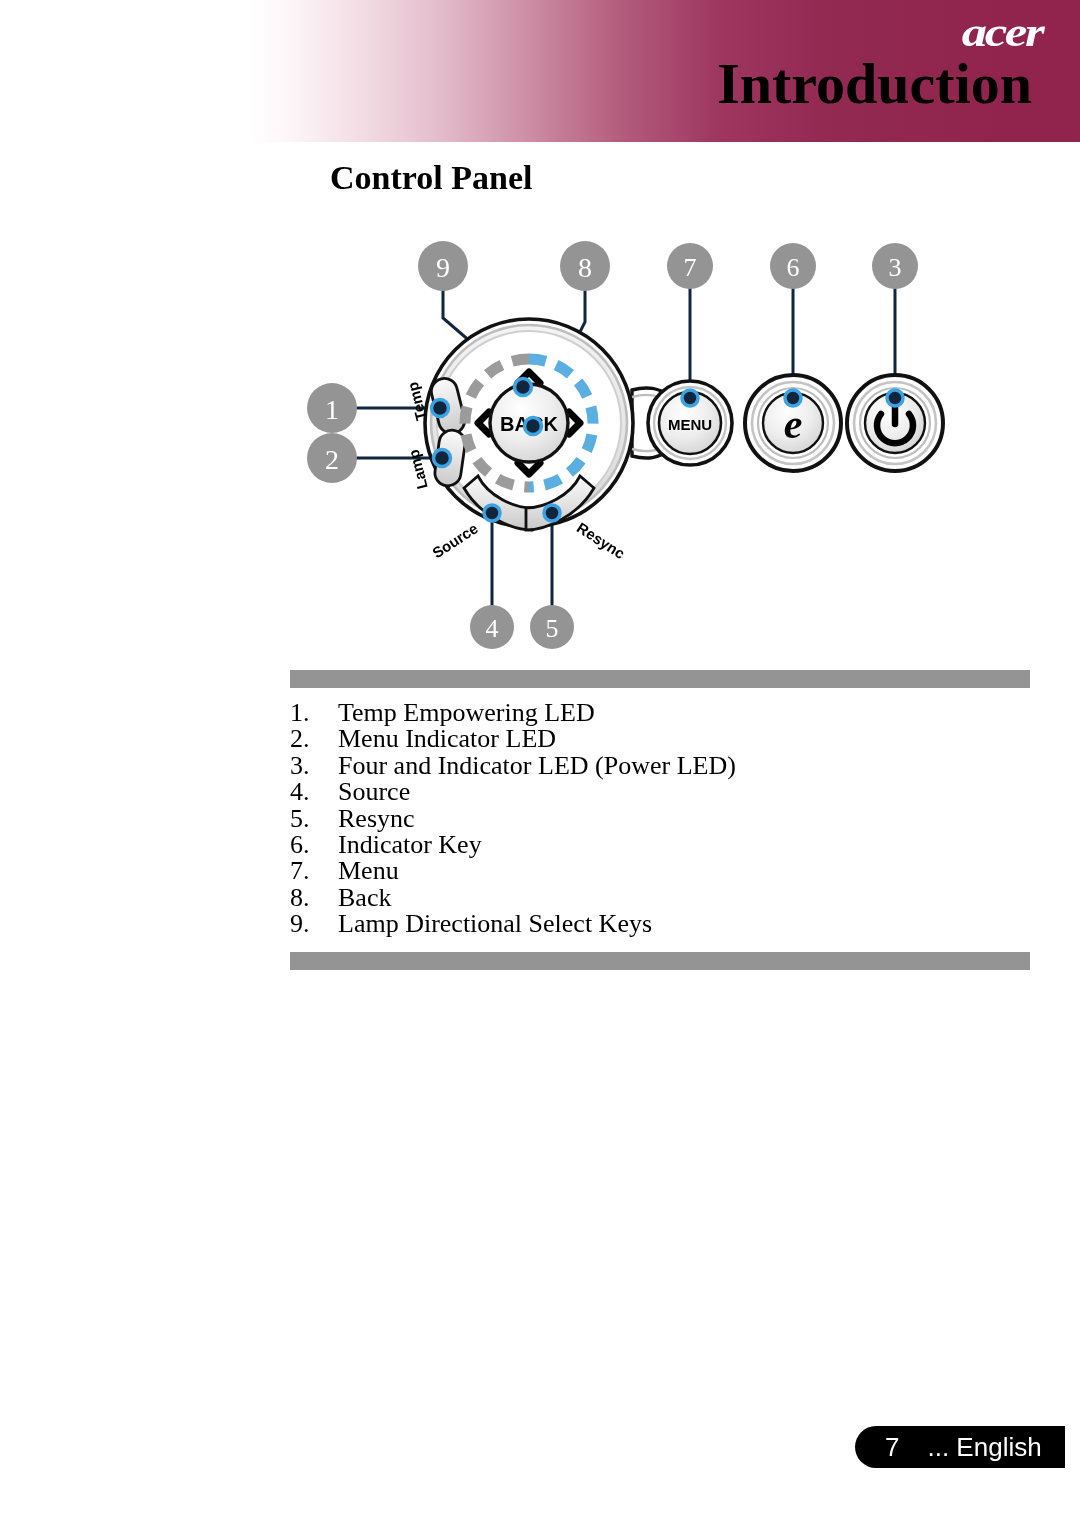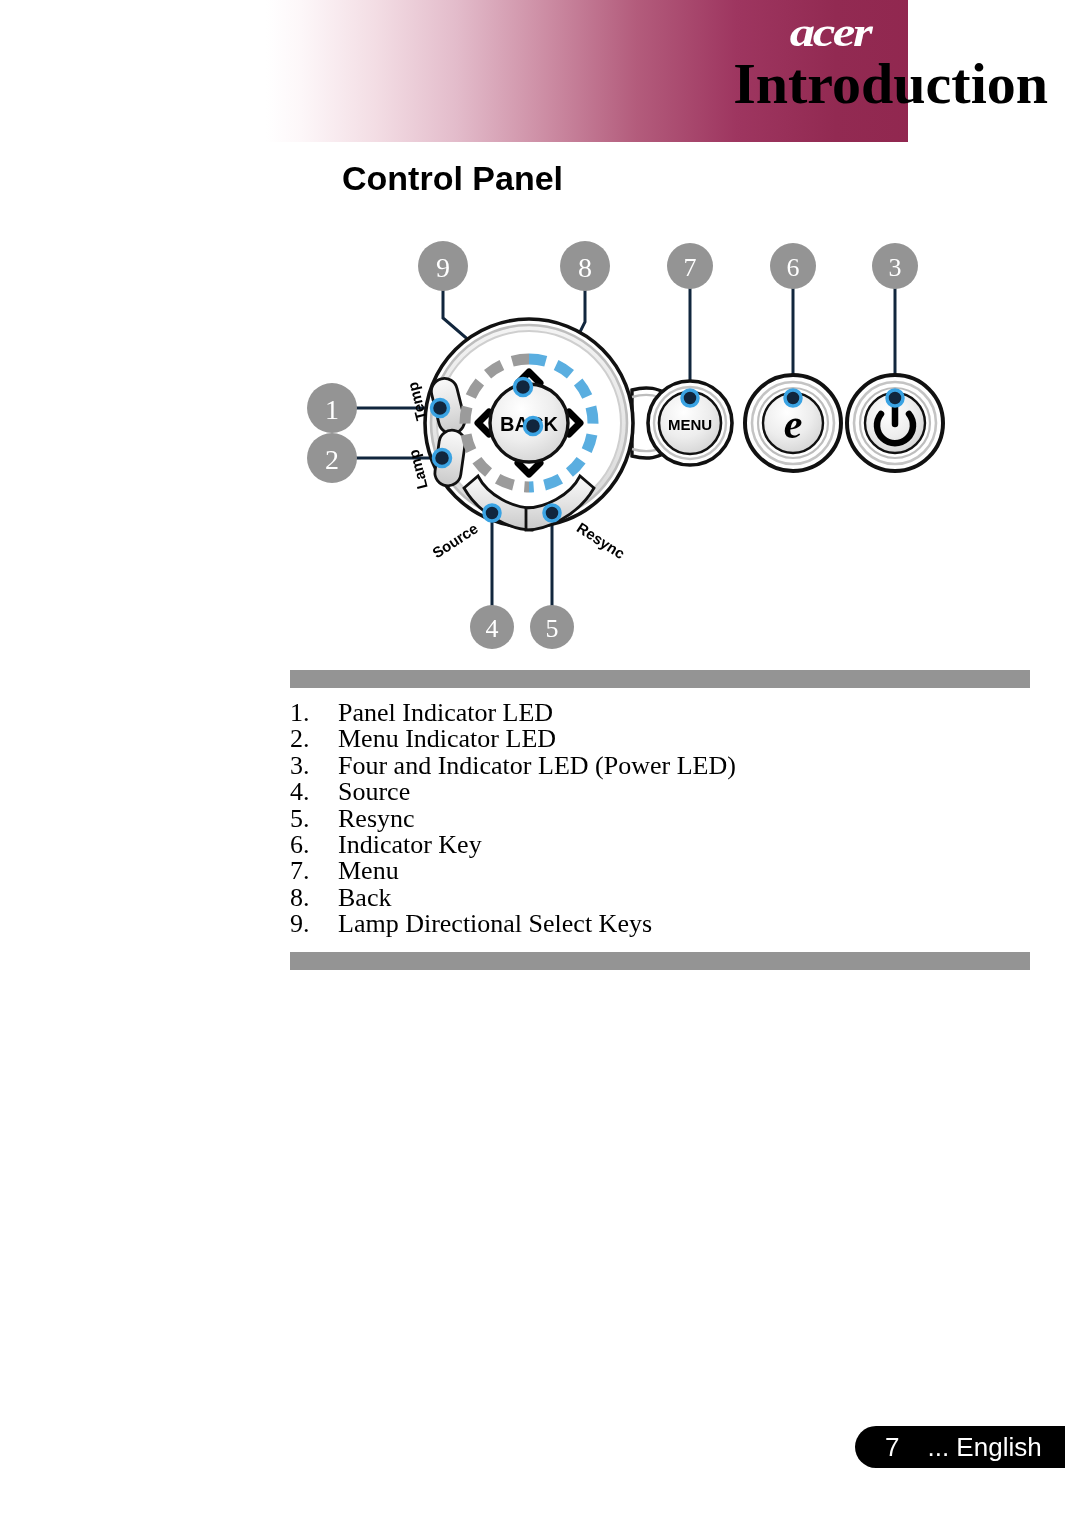--- a/index.html
+++ b/index.html
@@ -11,23 +11,23 @@
     height: 1532px;
     background: #ffffff;
     font-family: "Liberation Serif", serif;
     position: relative;
     overflow: hidden;
   }
 
   
   .header-banner {
     position: absolute;
-    left: 16px;
+    left: 0;
     top: 0;
-    width: 892px;
+    width: 1080px;
     height: 142px;
     background: linear-gradient(to right,
         #ffffff 0px,
         #ffffff 250px,
         #fdf7f9 285px,
         #f3dde4 360px,
         #e3bccb 440px,
         #cf92a8 520px,
         #b35c7c 620px,
         #9e3660 720px,
@@ -59,23 +59,23 @@
     line-height: 46px;
     color: #ffffff;
     letter-spacing: -2px;
     transform: scaleX(1.18);
     transform-origin: right center;
   }
 
   
   .section-heading {
     position: absolute;
-    left: 342px;
+    left: 330px;
     top: 158px;
-    font-family: Liberation Sans, sans-serif;
+    font-family: Liberation Serif, serif;
     font-weight: bold;
     font-size: 34px;
     line-height: 40px;
     color: #000000;
   }
 
   
   .diagram {
     position: absolute;
     left: 280px;
@@ -321,21 +321,21 @@
     </g>
   </g>
 </svg>
 </div>
 
 <div class="bar bar-top"></div>
 
 <div class="item-list">
   <div class="list-row">
     <span class="list-num">1.</span>
-    <span class="list-label">Panel Indicator LED</span>
+    <span class="list-label">Temp Empowering LED</span>
   </div>
   <div class="list-row">
     <span class="list-num">2.</span>
     <span class="list-label">Menu Indicator LED</span>
   </div>
   <div class="list-row">
     <span class="list-num">3.</span>
     <span class="list-label">Four and Indicator LED (Power LED)</span>
   </div>
   <div class="list-row">

